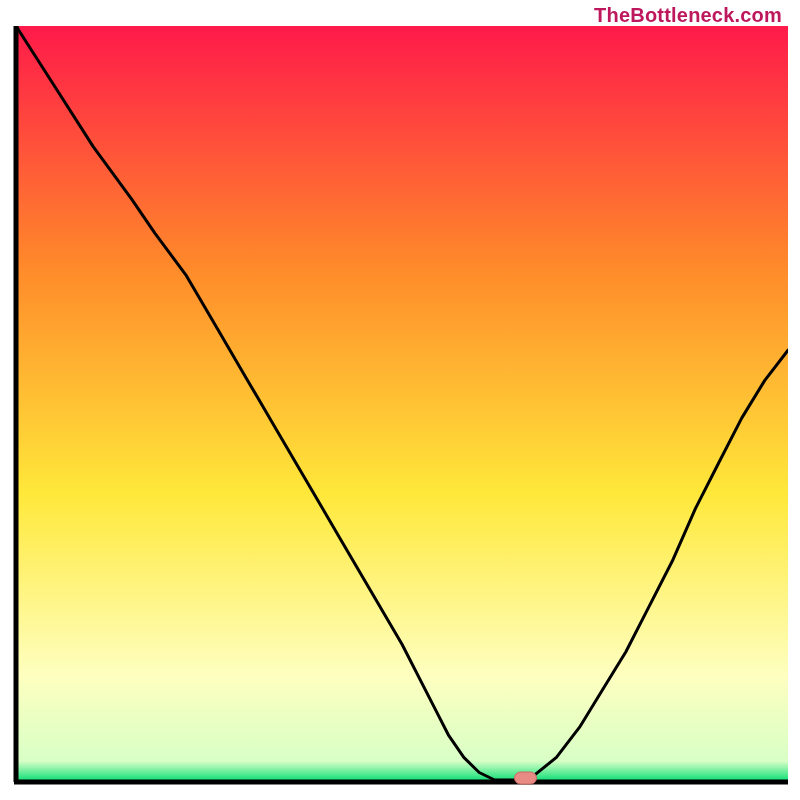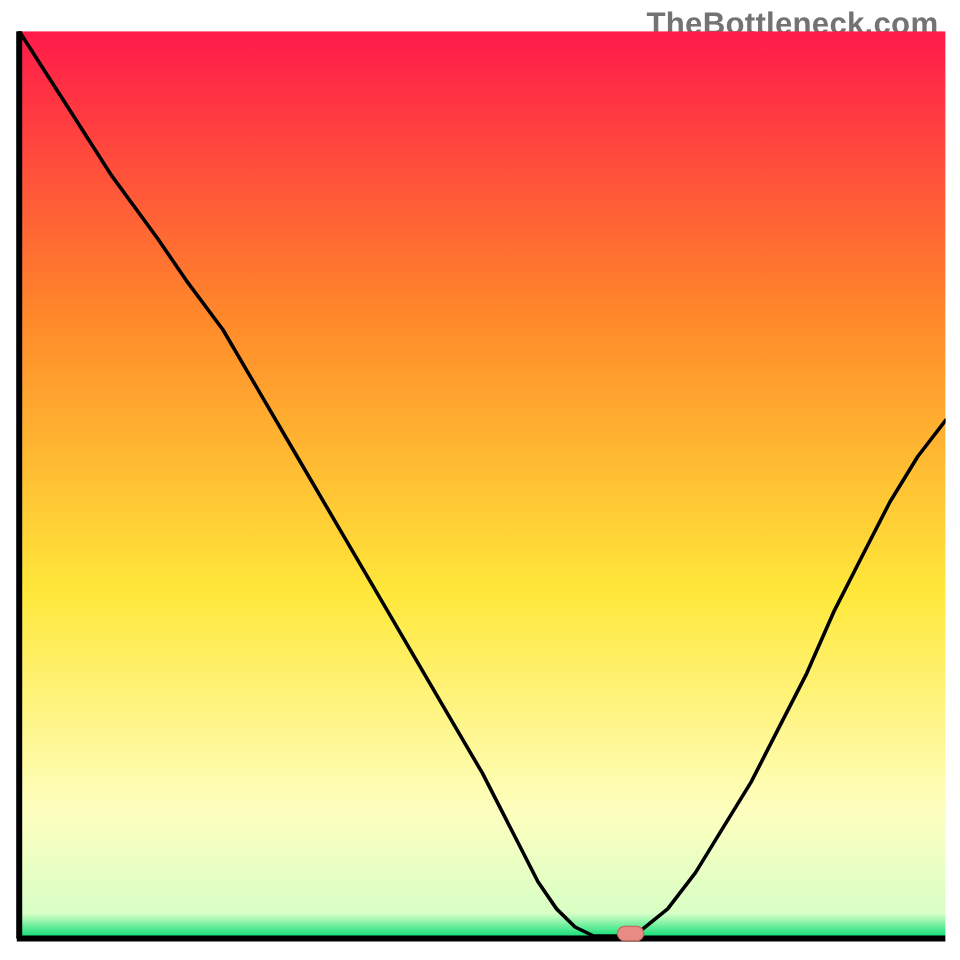--- a/index.html
+++ b/index.html
@@ -14,23 +14,23 @@
   .frame {
     position: relative;
     width: 800px;
     height: 800px;
     box-sizing: border-box;
   }
   .watermark {
     position: absolute;
     top: 4px;
     right: 18px;
-    font-size: 26px;
+    font-size: 20px;
     font-weight: 600;
-    color: #737373;
+    color: #be185d;
     letter-spacing: 0.2px;
     user-select: none;
   }
   .plot-area {
     position: absolute;
     
     left: 12px;
     top: 26px;
     width: 776px;
     height: 760px;

